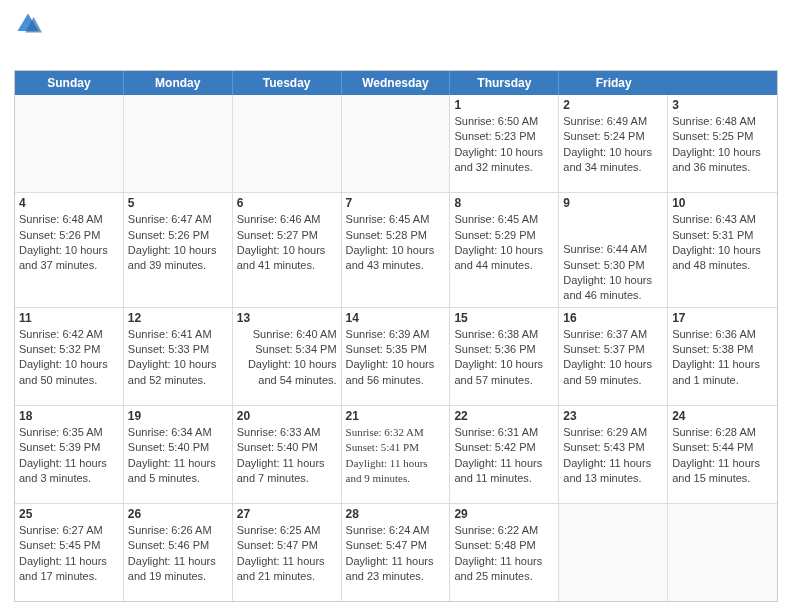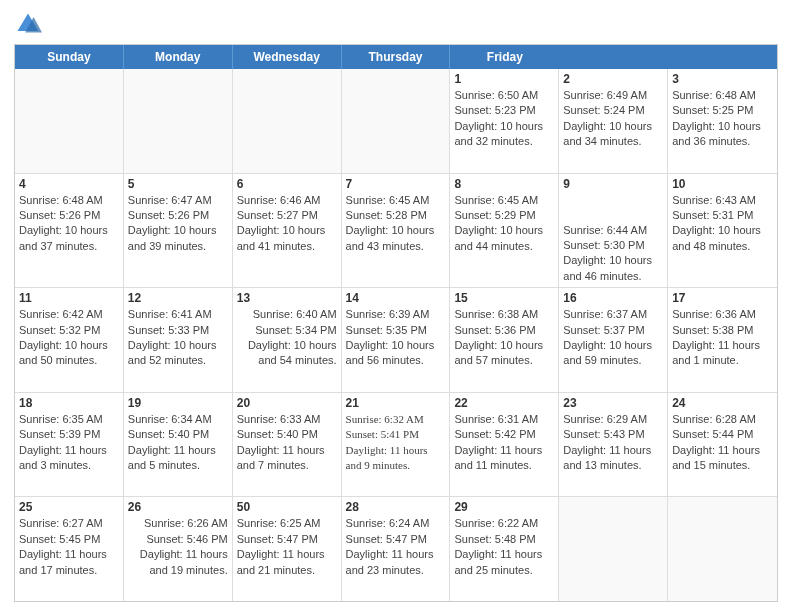--- a/index.html
+++ b/index.html
@@ -9,20 +9,21 @@
       font-family: Arial, sans-serif;
       background: #fff;
       overflow: hidden;
     }
     .page {
       width: 792px;
       height: 612px;
       padding: 10px 14px 10px 14px;
       display: flex;
       flex-direction: column;
+      gap: 26px;
     }
     .header {
       display: flex;
       align-items: flex-start;
       justify-content: space-between;
       margin-bottom: 6px;
     }
     .logo {
       display: flex;
       align-items: center;
@@ -134,20 +135,21 @@
     <div class="title-block">
       <div class="month-year"></div>
       <div class="location"></div>
     </div>
   </div>
 
   <div class="calendar">
     <div class="cal-header">
     <div class="cal-header-cell">Sunday</div>
         <div class="cal-header-cell">Monday</div>
+        <div class="cal-header-cell">Tuesday</div>
         <div class="cal-header-cell">Wednesday</div>
         <div class="cal-header-cell">Thursday</div>
         <div class="cal-header-cell">Friday</div>
       </div>
     <div class="cal-body">
     <div class="cal-row">
           <div class="cal-cell empty"></div>
           <div class="cal-cell empty"></div>
           <div class="cal-cell empty"></div>
           <div class="cal-cell empty"></div>
@@ -329,27 +331,27 @@
         <div class="cal-row">
           <div class="cal-cell">
             <div class="day-num">25</div>
             <div class="day-info" style="white-space: pre-line;">Sunrise: 6:27 AM
 Sunset: 5:45 PM
 Daylight: 11 hours
 and 17 minutes.</div>
           </div>
           <div class="cal-cell">
             <div class="day-num">26</div>
-            <div class="day-info" style="white-space: pre-line; text-align: right;">Sunrise: 6:26 AM
+            <div class="day-info" style="white-space: pre-line;">Sunrise: 6:26 AM
 Sunset: 5:46 PM
 Daylight: 11 hours
 and 19 minutes.</div>
           </div>
           <div class="cal-cell">
-            <div class="day-num">50</div>
+            <div class="day-num">27</div>
             <div class="day-info" style="white-space: pre-line;">Sunrise: 6:25 AM
 Sunset: 5:47 PM
 Daylight: 11 hours
 and 21 minutes.</div>
           </div>
           <div class="cal-cell">
             <div class="day-num">28</div>
             <div class="day-info" style="white-space: pre-line;">Sunrise: 6:24 AM
 Sunset: 5:47 PM
 Daylight: 11 hours

